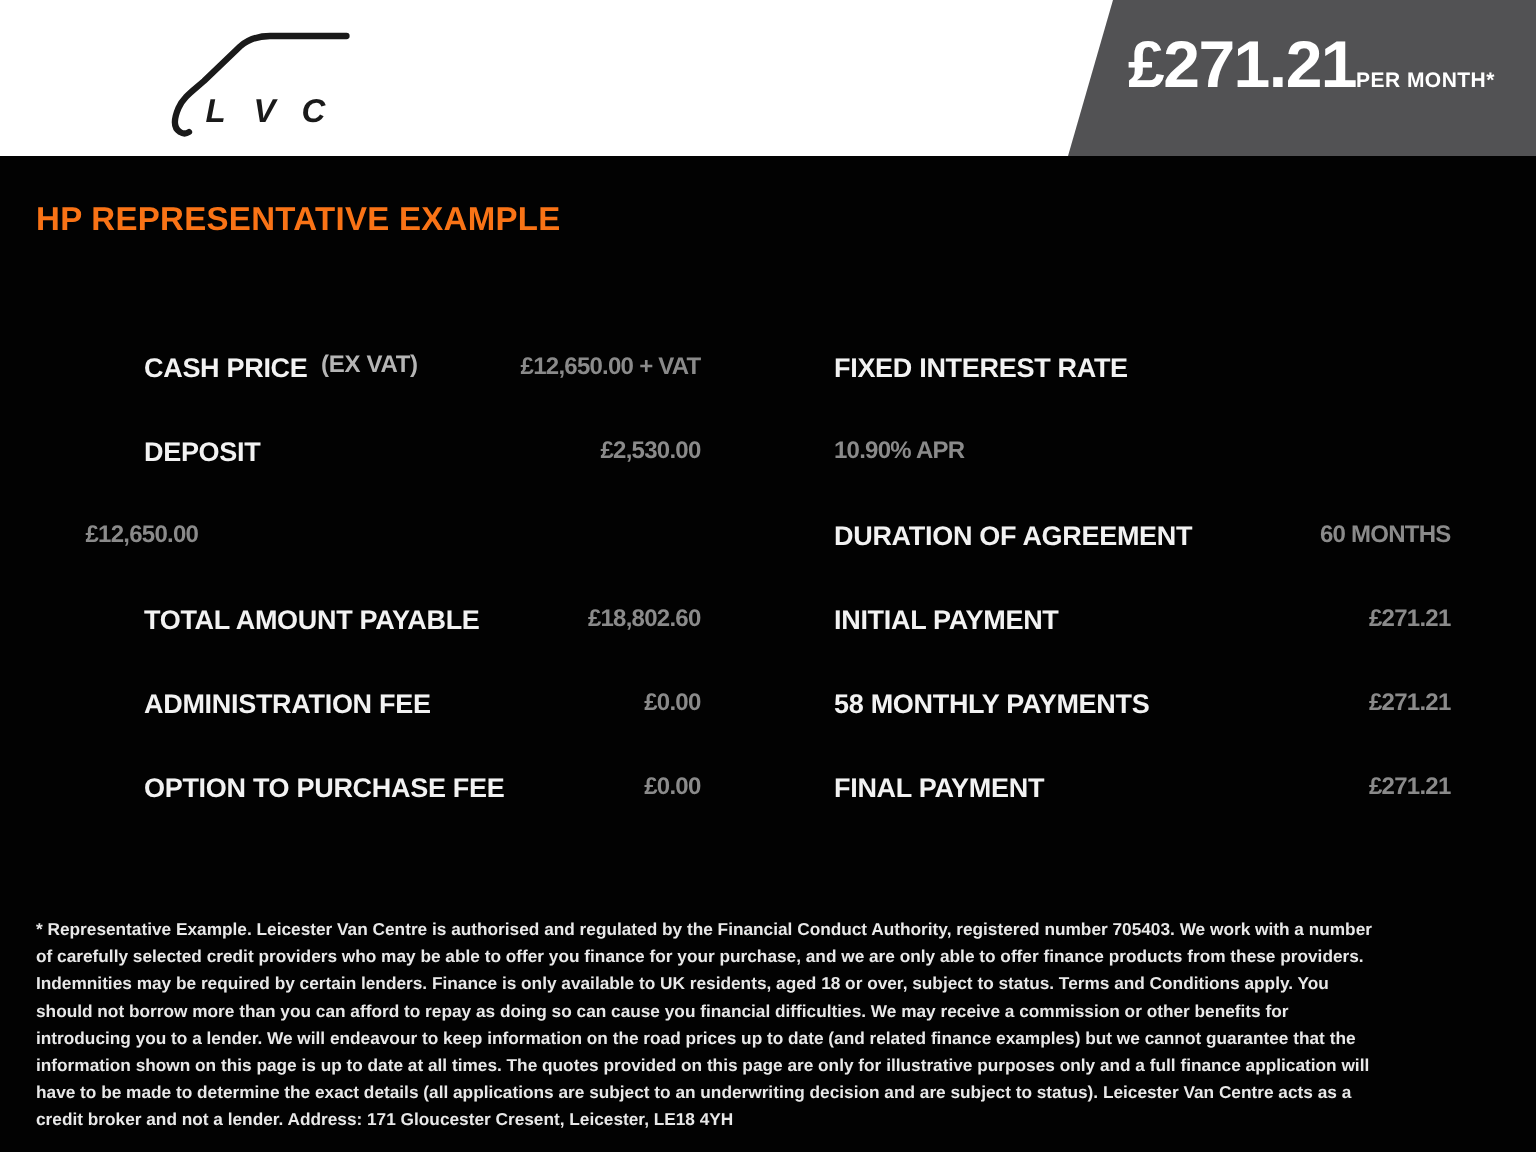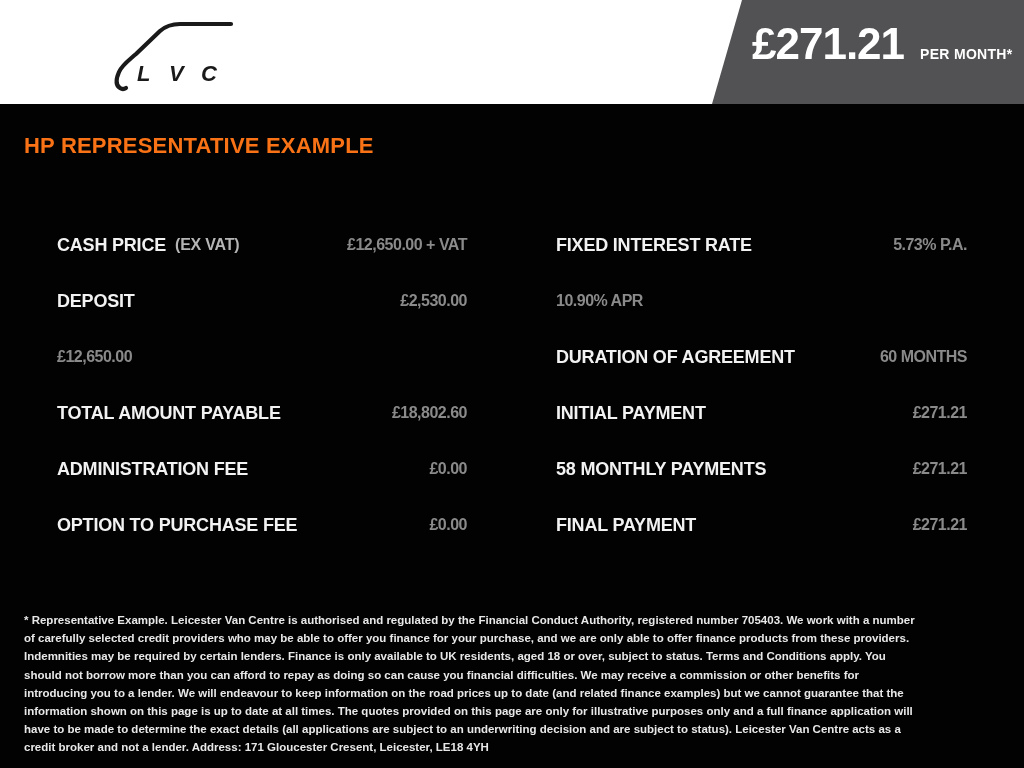--- a/index.html
+++ b/index.html
@@ -26,40 +26,40 @@
     clip-path: polygon(30px 0, 100% 0, 100% 100%, 0 100%);
     display: flex; align-items: baseline;
     padding: 22px 0 0 40px;
     color: #ffffff;
   }
   .price-amount {
     font-size: 44px; font-weight: 700; line-height: 1;
     letter-spacing: -1px;
   }
   .price-suffix {
-    font-size: 14px; font-weight: 700; margin-left: 16px;
+    font-size: 14px; font-weight: 700; 
     letter-spacing: 0.3px;
   }
 
   
   .page-title {
     position: absolute; left: 24px; top: 133px;
     color: #f97316; font-size: 22px; font-weight: 700;
     letter-spacing: 0.2px;
   }
 
   
   .col { position: absolute; top: 217px; }
   .col-left  { left: 57px;  width: 410px; }
   .col-right { left: 556px; width: 411px; }
   .row {
     height: 56px;
     display: flex; justify-content: space-between; align-items: center;
   }
-  .lbl { display: flex; align-items: center; white-space: nowrap; }
+  .lbl { display: flex; align-items: flex-start; white-space: nowrap; margin-left: 39px; }
   .label {
     color: #f2f2f2; font-size: 18px; font-weight: 700;
     letter-spacing: -0.2px;
   }
   .sublabel {
     color: #b5b5b5; font-size: 16px; font-weight: 700;
     margin-left: 9px; letter-spacing: -0.2px;
   }
   .sublabel:empty { display: none; }
   .value {
@@ -131,21 +131,20 @@
       <span class="label">OPTION TO PURCHASE FEE</span>
 
     </span>
     <span class="value">£0.00</span>
   </div>
 </div>
 
 <div class="col col-right">
   <div class="row">
     <span class="label">FIXED INTEREST RATE</span>
-    <span class="value">5.73% P.A.</span>
   </div>
   <div class="row">
     <span class="value">10.90% APR</span>
   </div>
   <div class="row">
     <span class="label">DURATION OF AGREEMENT</span>
     <span class="value">60 MONTHS</span>
   </div>
   <div class="row">
     <span class="label">INITIAL PAYMENT</span>

